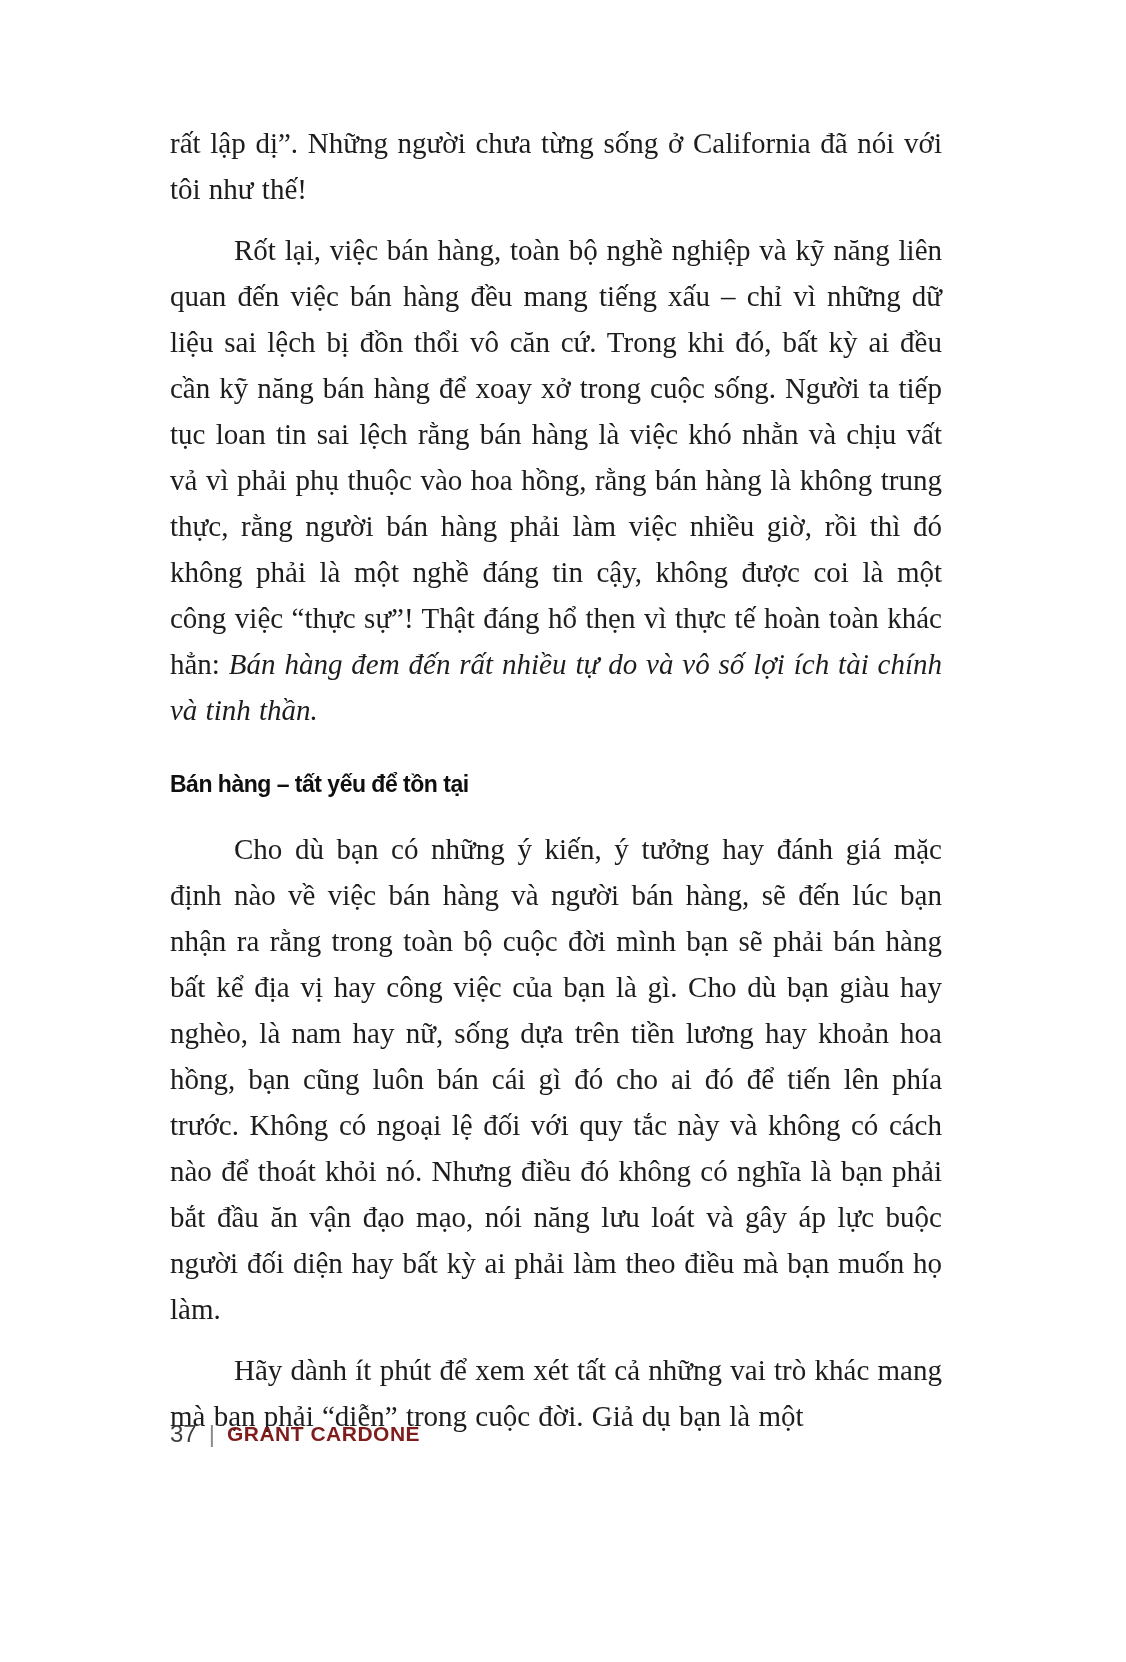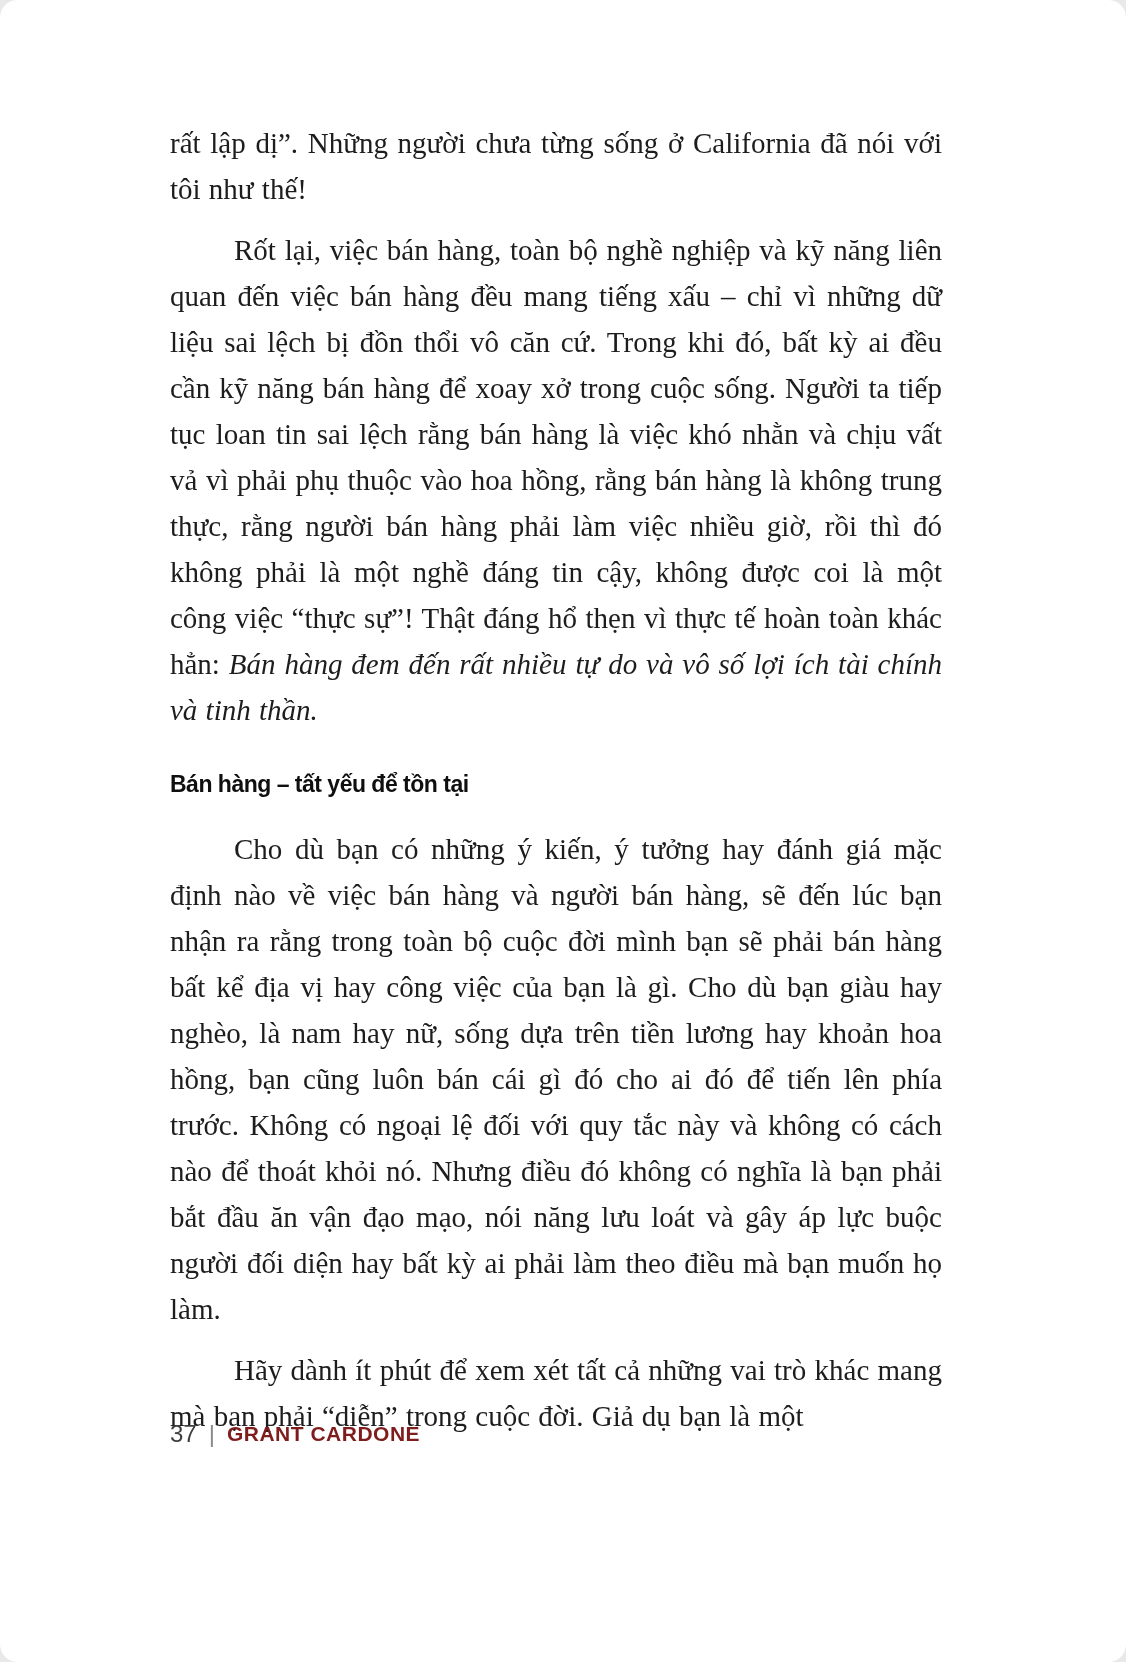--- a/index.html
+++ b/index.html
@@ -1,15 +1,15 @@
 <!DOCTYPE html>
 <html><head>
 <meta charset="utf-8">
 <style>
-  * { margin: 0; padding: 0; box-sizing: border-box; border-radius: 17px; }
+  * { margin: 0; padding: 0; box-sizing: border-box; }
   html, body { background: #e9e9e9; }
   .page {
     width: 1126px;
     height: 1662px;
     margin: 0 auto;
     background: #ffffff;
     position: relative;
     font-family: "Liberation Serif", "DejaVu Serif", serif;
     color: #1d1d1d;
     overflow: hidden;

